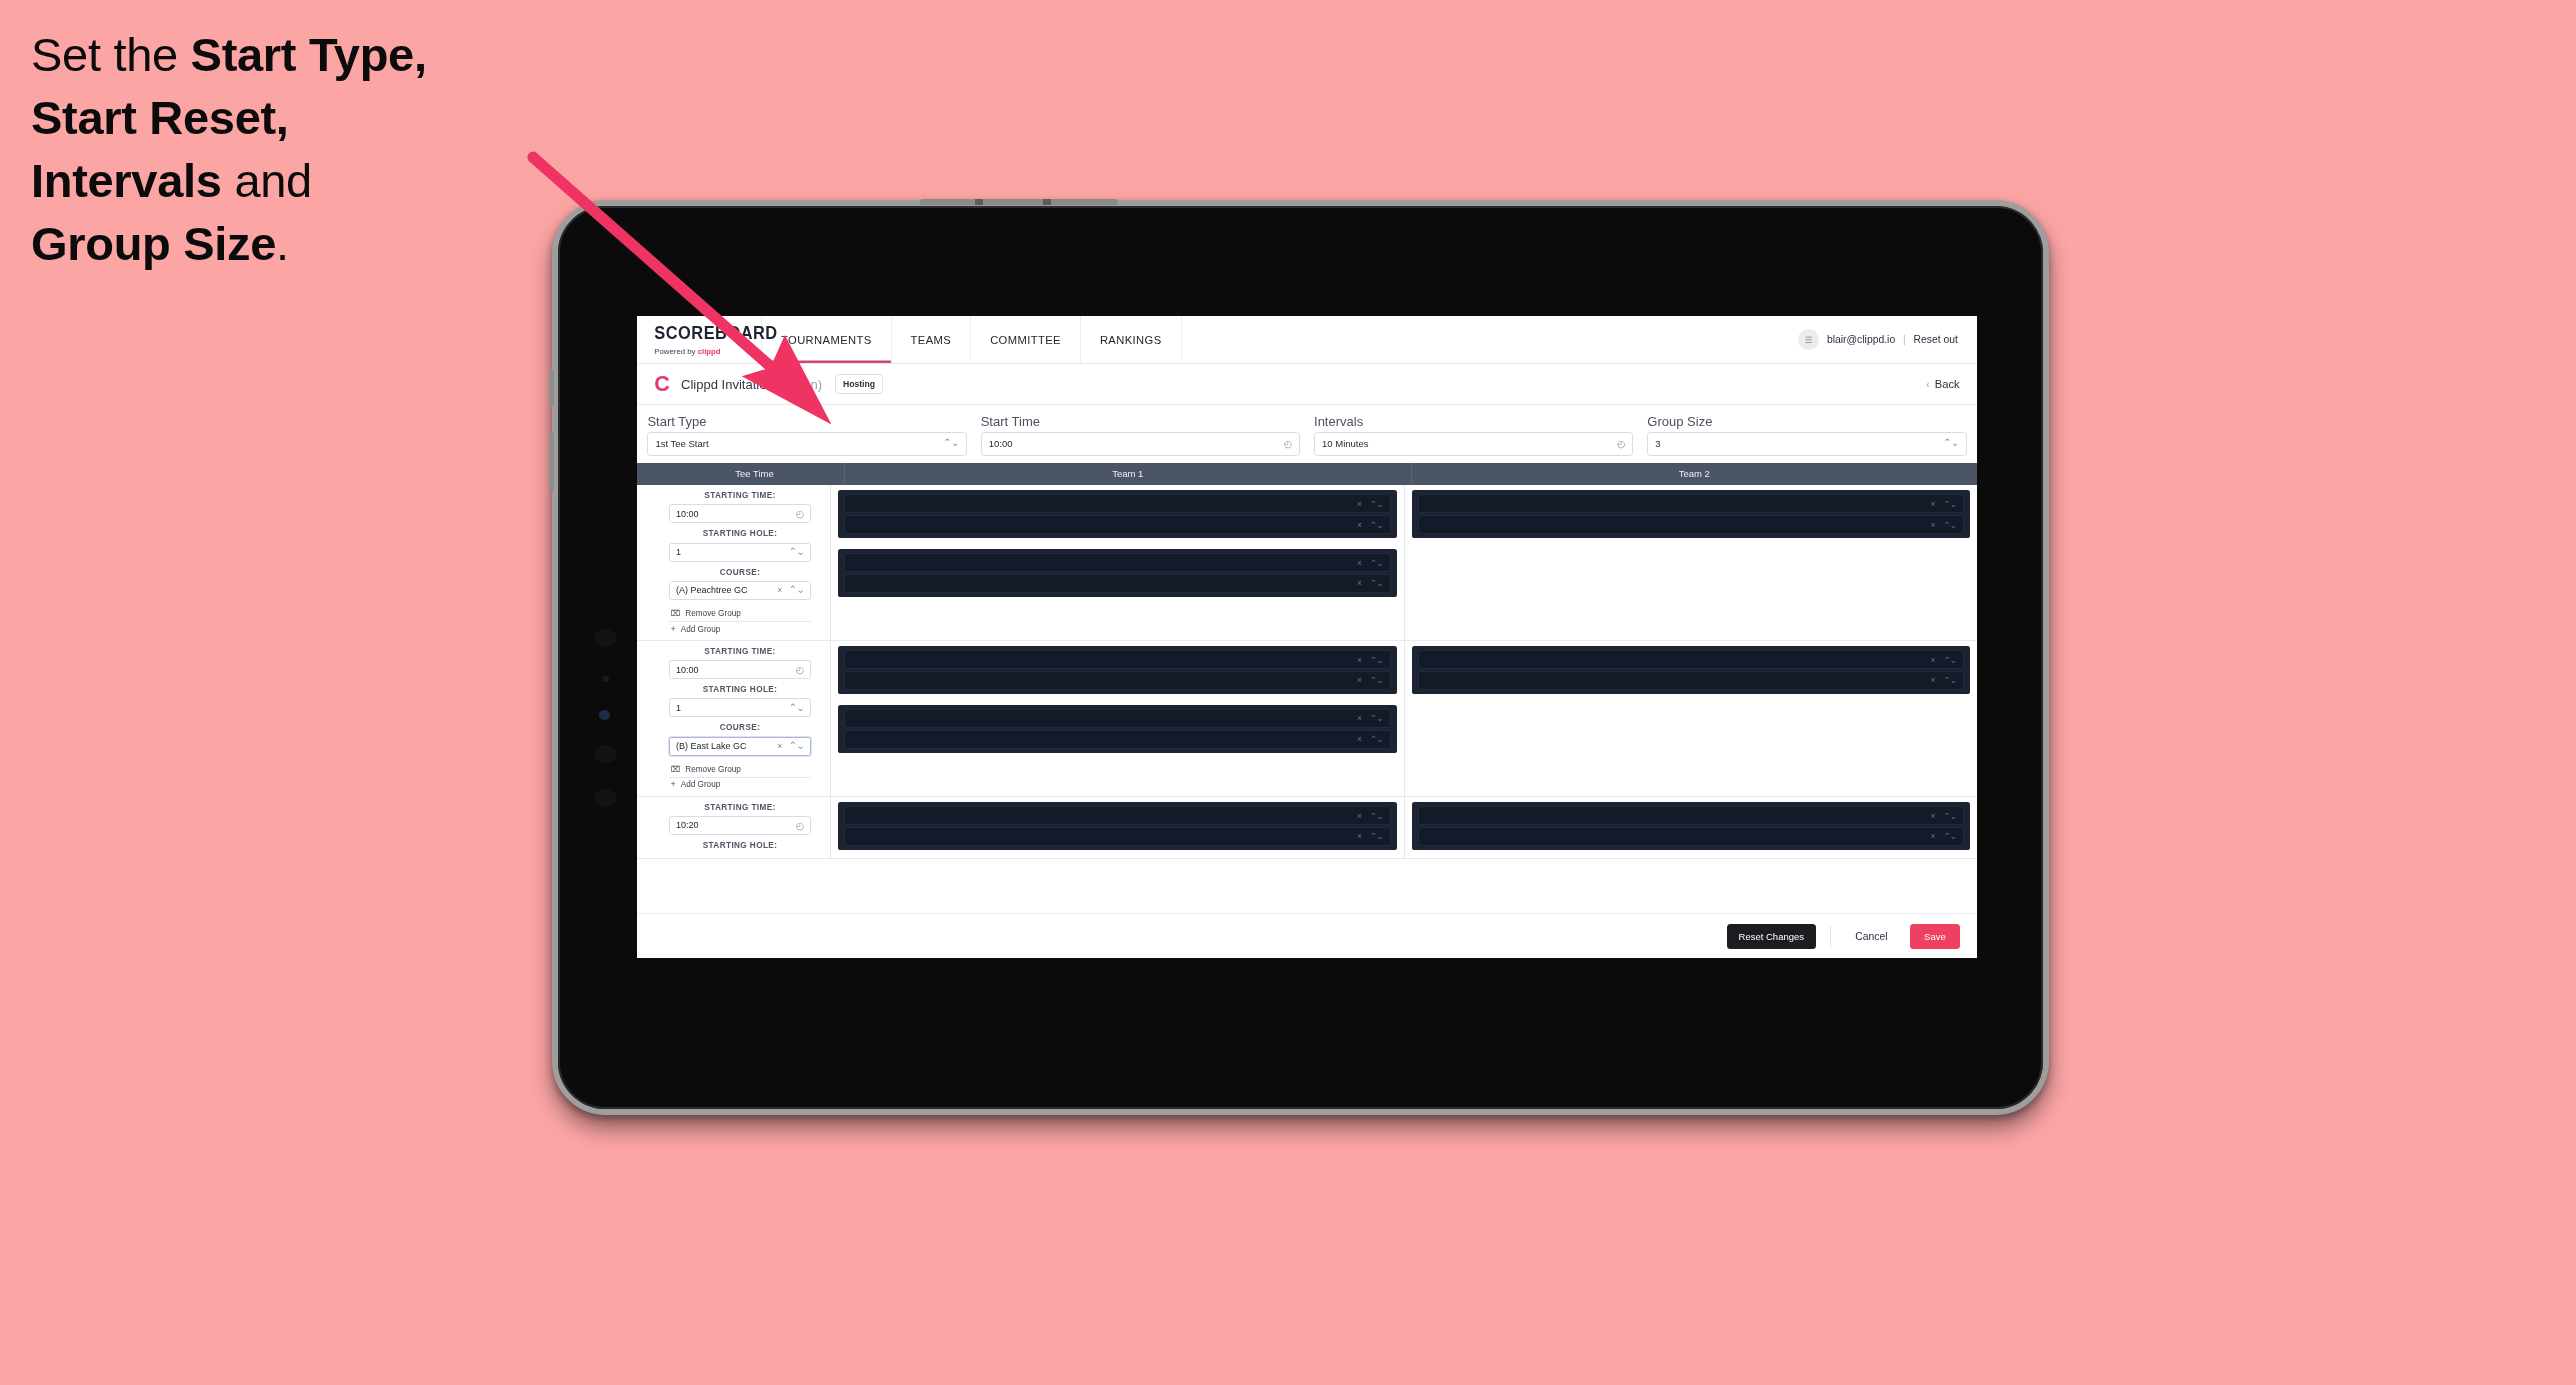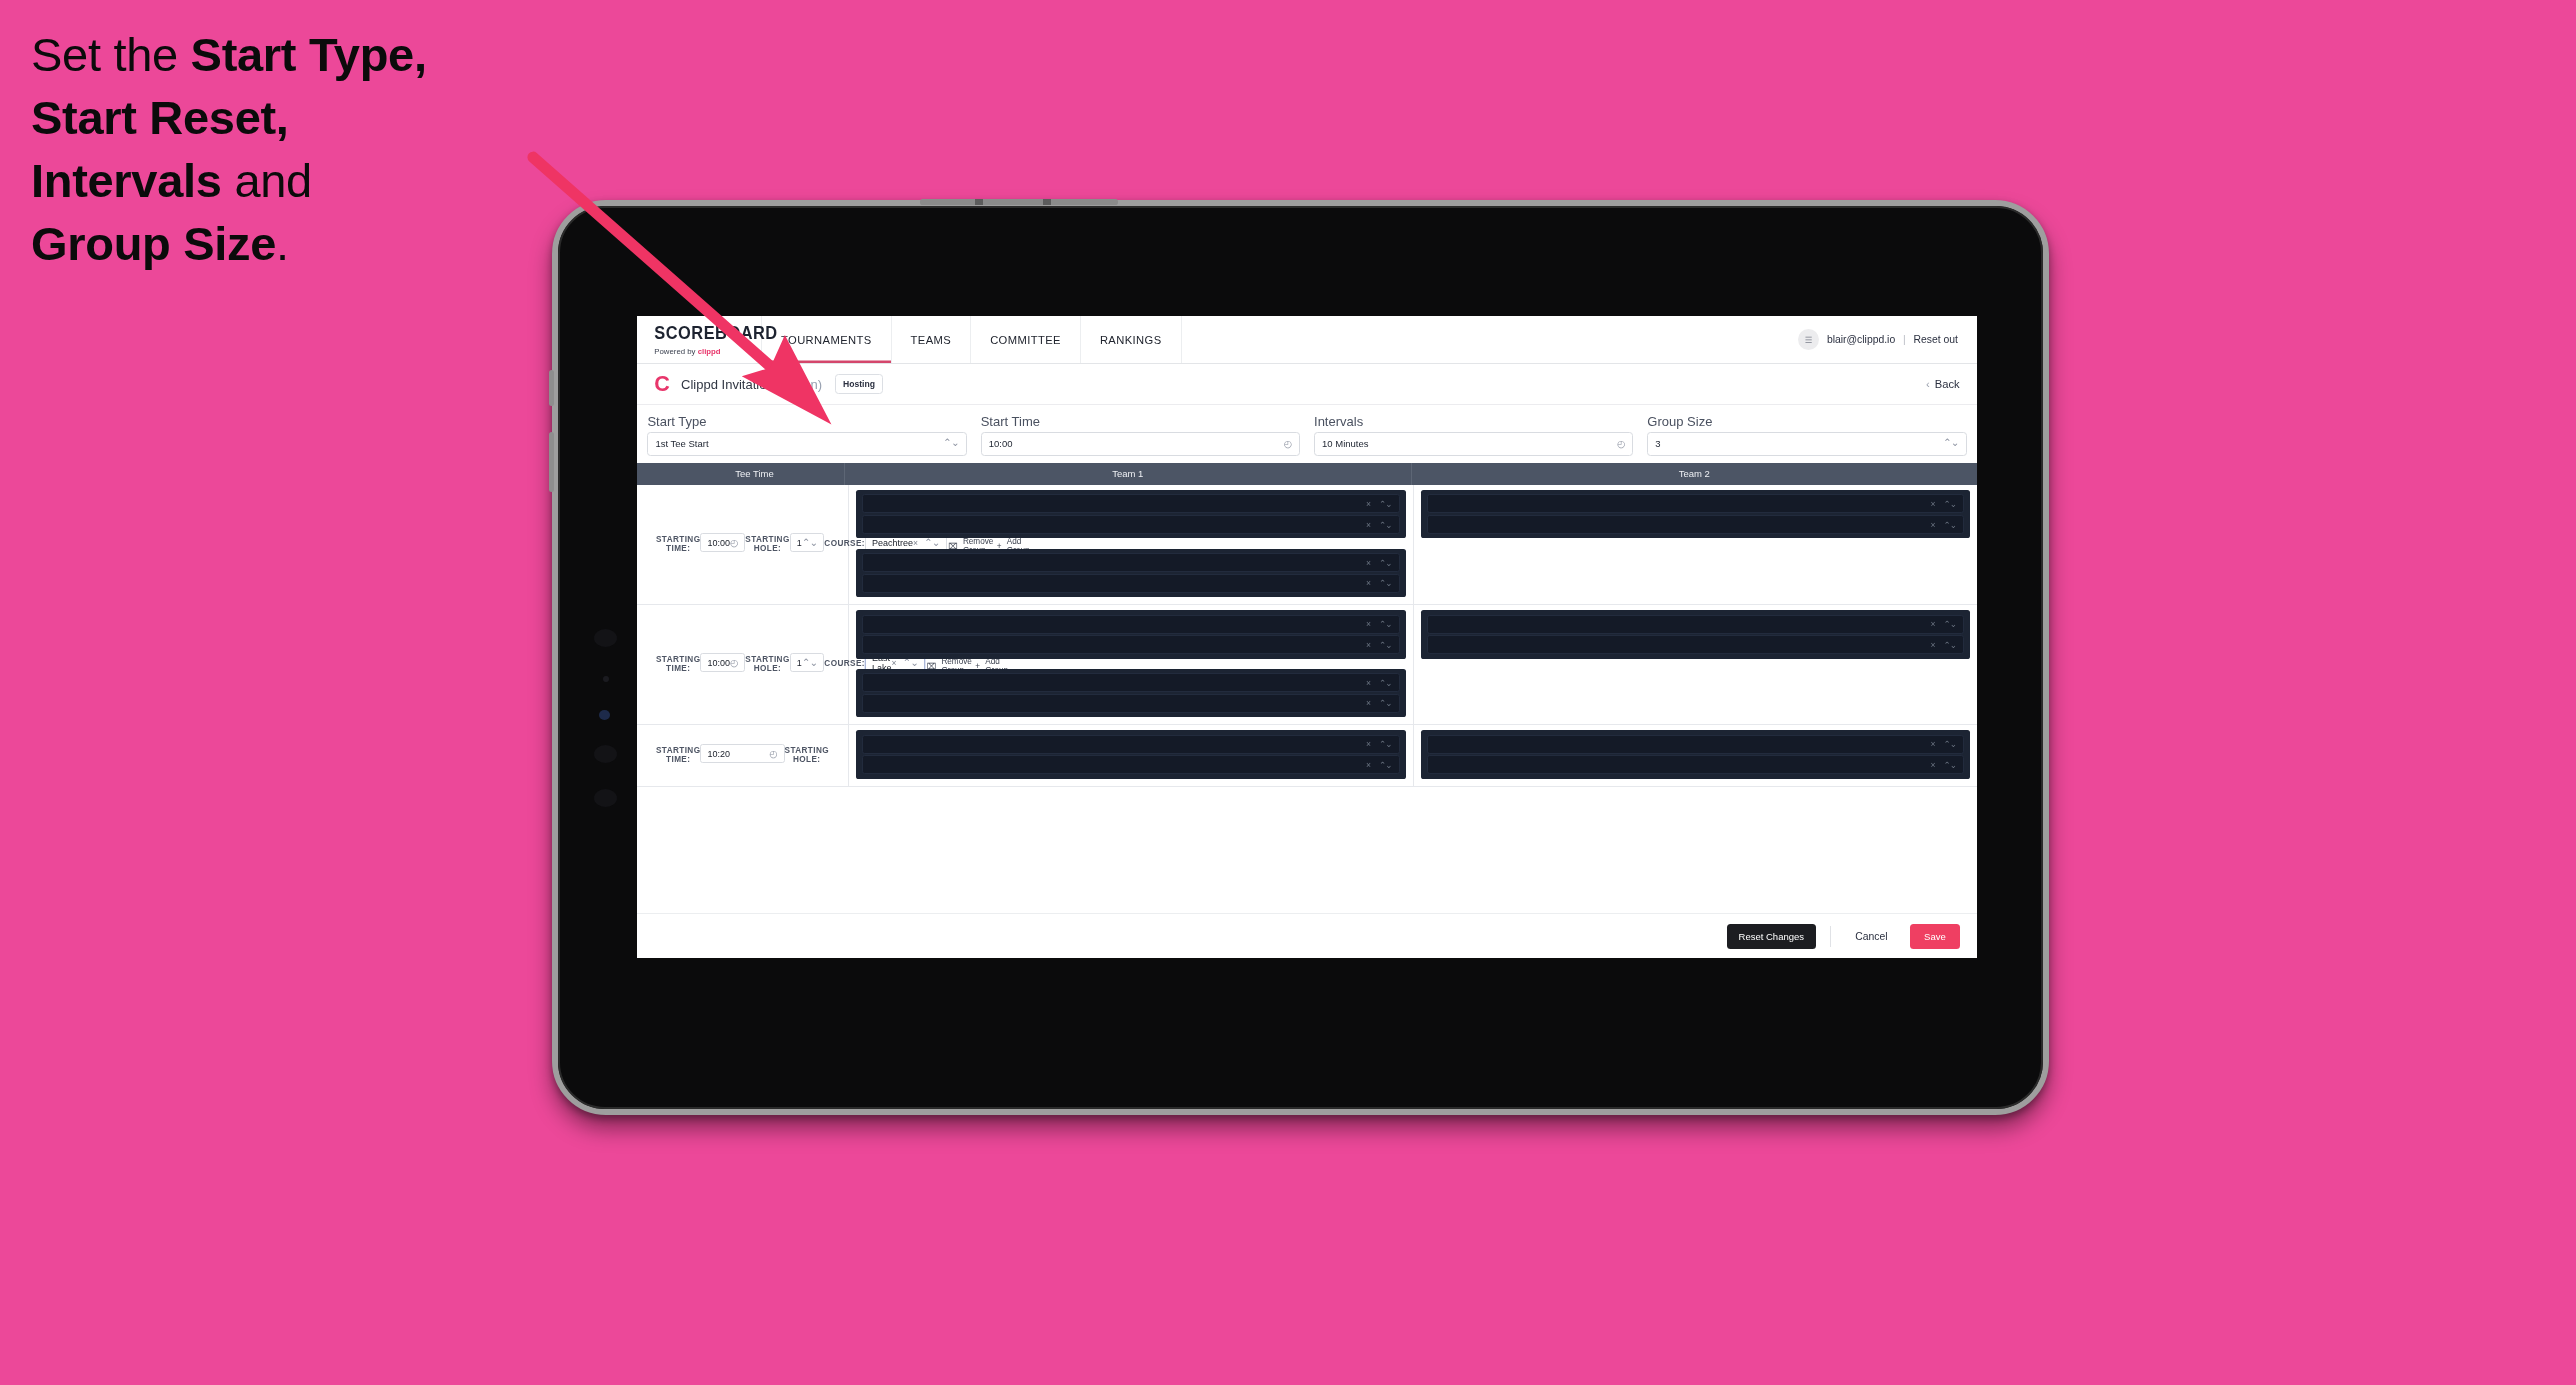--- a/index.html
+++ b/index.html
@@ -2,21 +2,21 @@
 <html style="font-size:14px"><head>
 <meta charset="utf-8">
 <style>
   * { box-sizing: border-box; margin: 0; padding: 0; }
   html, body {
     width: 2576px; height: 1386px;
     background: #ffffff;
     font-family: "Liberation Sans", sans-serif;
     overflow: hidden;
   }
-  .stage { position: relative; width: 2576px; height: 1386px; background: #ec4899; }
+  .stage { position: relative; width: 2576px; height: 1386px; background: #fca5a5; }
 
   
   .caption {
     position: absolute; left: 31px; top: 24px; width: 552px;
     font-size: 47px; line-height: 1.34; color: #0b0b0b;
     font-weight: 400; letter-spacing: -0.3px;
   }
   .caption b { font-weight: 700; }
 
   
@@ -144,22 +144,22 @@
     background: #4c5565; color: #eef0f4; font-size: 9.5px; padding-left: 28px;
   }
   .th { display: flex; align-items: center; justify-content: center; }
   .th.tee   { width: 180px; border-right: 0.9px solid #5d6675; }
   .th.team1 { flex: 1; border-right: 0.9px solid #5d6675; }
   .th.team2 { flex: 1; }
 
   .tbody { flex: 1 1 auto; overflow: hidden; position: relative; background: #fff; }
   .trow { display: flex; border-bottom: 0.9px solid #e6e8ec; }
   .cell-tee {
-    width: 212px; border-right: 0.9px solid #e6e8ec;
-    padding: 6px 19px 3.5px 19px; display: flex; flex-direction: row; align-items: center;
+    width: 181px; border-right: 0.9px solid #e6e8ec;
+    padding: 6px 19px 3.5px 19px; display: flex; flex-direction: column; align-items: center; margin-left: 13px;
   }
   .mini-label {
     font-size: 8.2px; font-weight: 700; letter-spacing: 0.4px;
     color: #4e5564; margin-bottom: 4.3px; text-align: center;
   }
   .mini-ctl {
     width: 100%; height: 19px; border: 0.9px solid #d9dce1; border-radius: 2.6px;
     background:#fff; display: flex; align-items: center; padding: 0 6px;
     font-size: 9px; color: #20252f; margin-bottom: 6px;
   }

